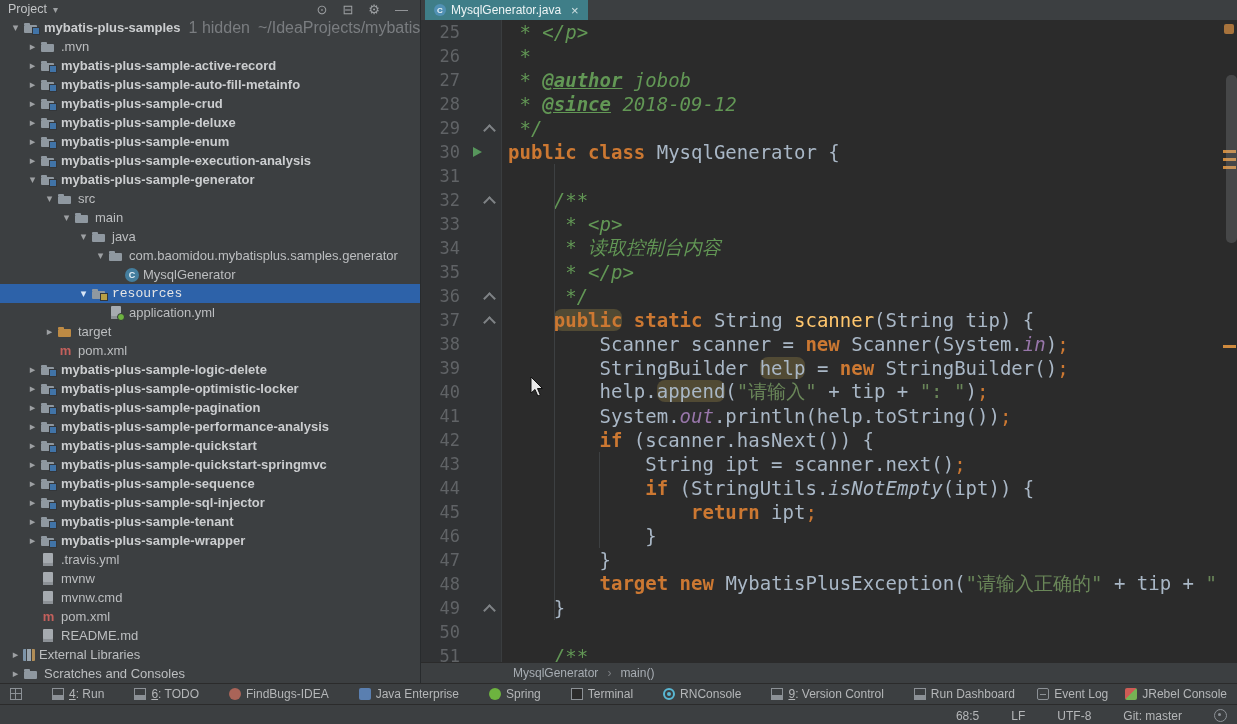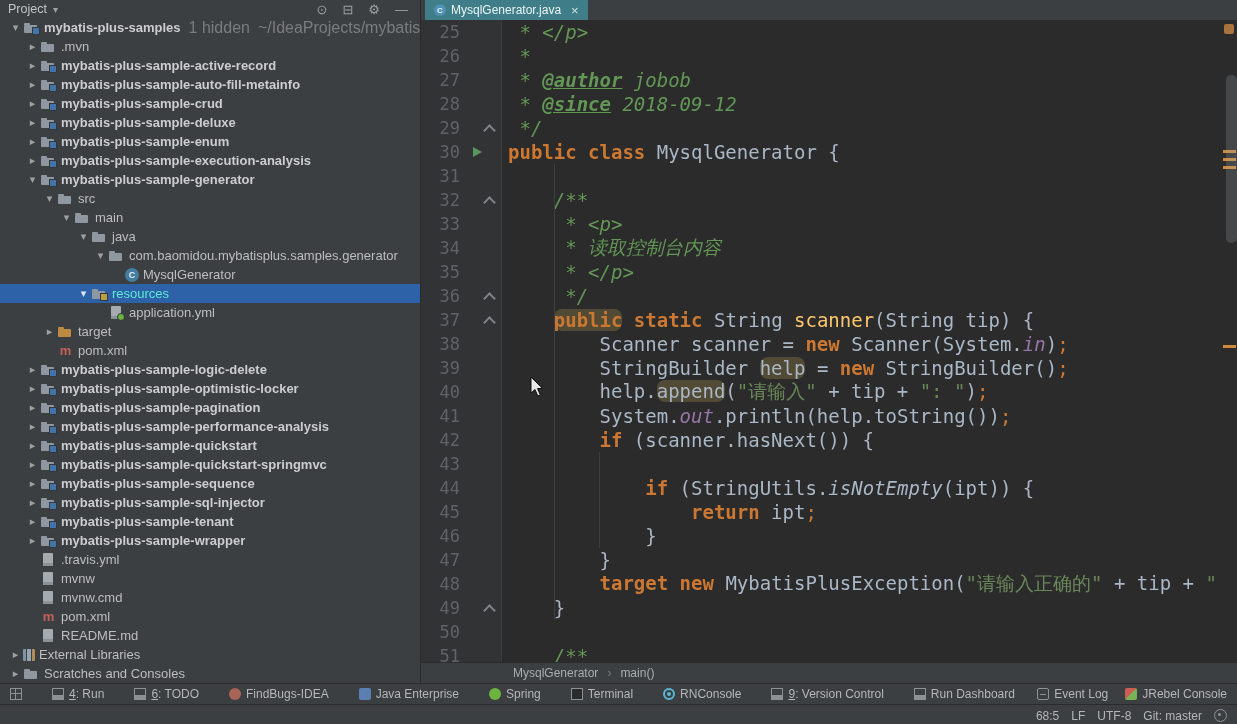--- a/index.html
+++ b/index.html
@@ -13,21 +13,21 @@
   .caret{font-size:10px;color:#9da0a3;margin-left:3px;}
   .p-icons{margin-left:auto;display:flex;gap:15px;color:#9da0a3;font-size:13px;line-height:13px;}
   .tree{flex:1;overflow:hidden;}
   .trow{height:19px;display:flex;align-items:center;white-space:nowrap;overflow:hidden;font-size:13px;color:#bcbec0;}
   .trow.sel{background:#2d62a9;}
   .tind{flex:none;}
   .tarrow{flex:none;width:15px;color:#9da0a3;font-size:11px;text-align:center;}
   .trow.sel .tarrow{color:#d9e6f7;}
   .tlabel{color:#bcbec0;}
   .tlabel.b{font-weight:bold;color:#cbcdcf;}
-  .trow.sel .tlabel{color:#5eead4;}
+  .trow.sel .tlabel{color:#e5e5e5;font-family:Liberation Mono, monospace;}
   .tmeta{color:#7a7d80;font-size:16px;margin-left:8px;}
 
   .ticon{flex:none;width:17px;height:16px;position:relative;margin-right:4px;display:inline-flex;align-items:center;justify-content:center;}
   .f-body{position:absolute;left:1px;top:5px;width:13px;height:8px;background:#8f98a0;border-radius:1px;}
   .f-tab{position:absolute;left:1px;top:3px;width:6px;height:2px;background:#8f98a0;border-radius:1px 1px 0 0;}
   .f-body.org,.f-tab.org{background:#bd8a44;}
   .f-badge{position:absolute;right:0;bottom:1px;width:6px;height:6px;background:#4174a8;border:1px solid #33363a;}
   .f-badge.yellow{background:#b9a045;}
   .k-class{width:14px;height:14px;border-radius:50%;background:#447e9e;color:#e5eff6;font-weight:bold;font-size:9px;display:flex;align-items:center;justify-content:center;}
   .k-maven{color:#c4605c;font-weight:bold;font-size:13px;}
@@ -84,21 +84,21 @@
   .tb-ic.bug{background:#a96458;border-radius:50%;}
   .tb-ic.javaee{background:#5a7fb0;border-radius:2px;}
   .tb-ic.spring{background:#6db33f;border-radius:50%;}
   .tb-ic.terminal{border:1px solid #8c9196;background:#2b2b2b;}
   .tb-ic.react{border:2px solid #59b7d3;border-radius:50%;}
   .tb-ic.react::after{content:"";position:absolute;left:2px;top:2px;width:4px;height:4px;border-radius:50%;background:#59b7d3;}
   .tb-ic.eventlog{border:1px solid #8c9196;border-radius:2px;}
   .tb-ic.eventlog::after{content:"";position:absolute;left:2px;top:5px;width:6px;height:1px;background:#8c9196;}
   .tb-ic.jrebel{background:linear-gradient(135deg,#cd5c55 48%,#77b254 48%);border-radius:2px;}
   #statusbar{height:21px;border-top:1px solid #2b2b2b;display:flex;align-items:center;padding:0 10px;font-size:12px;color:#b4b6b8;background:#3c3f41;}
-  .sb-right{margin-left:auto;display:flex;align-items:center;gap:12px;text-align:right;}
+  .sb-right{margin-left:auto;display:flex;align-items:center;gap:32px;text-align:right;}
   .hector{width:11px;height:11px;border-radius:50%;border:1px solid #8c9196;position:relative;}
   .hector::after{content:"";position:absolute;left:3px;top:3px;width:3px;height:3px;border-radius:50%;background:#8c9196;}
   #cursor{position:absolute;left:530px;top:376px;pointer-events:none;}
 </style>
 </head>
 <body>
 
 <div id="app">
   <div id="main">
 
@@ -545,20 +545,21 @@
               <span class="ltext"><span>        System.</span><span class="f">out</span><span>.println(help.toString())</span><span class="sem">;</span></span>
             </div>
             <div class="cline">
               <span class="lnum">42</span>
               <span class="lgut"></span>
               <span class="ltext"><span>        </span><span class="k">if</span><span> (scanner.hasNext()) {</span></span>
             </div>
             <div class="cline">
               <span class="lnum">43</span>
               <span class="lgut"></span>
+              <span class="ltext"><span>            String ipt = scanner.next()</span><span class="sem">;</span></span>
             </div>
             <div class="cline">
               <span class="lnum">44</span>
               <span class="lgut"></span>
               <span class="ltext"><span>            </span><span class="k">if</span><span> (StringUtils.</span><span class="it">isNotEmpty</span><span>(ipt)) {</span></span>
             </div>
             <div class="cline">
               <span class="lnum">45</span>
               <span class="lgut"></span>
               <span class="ltext"><span>                </span><span class="k">return</span><span> ipt</span><span class="sem">;</span></span>

